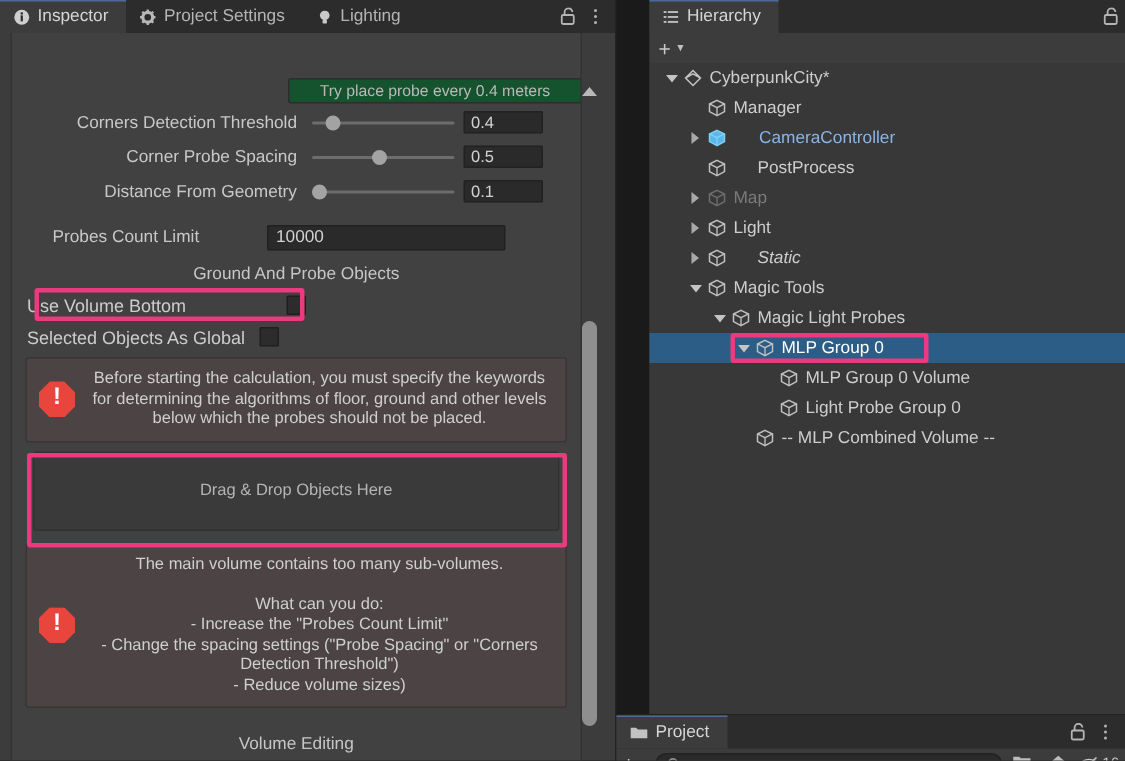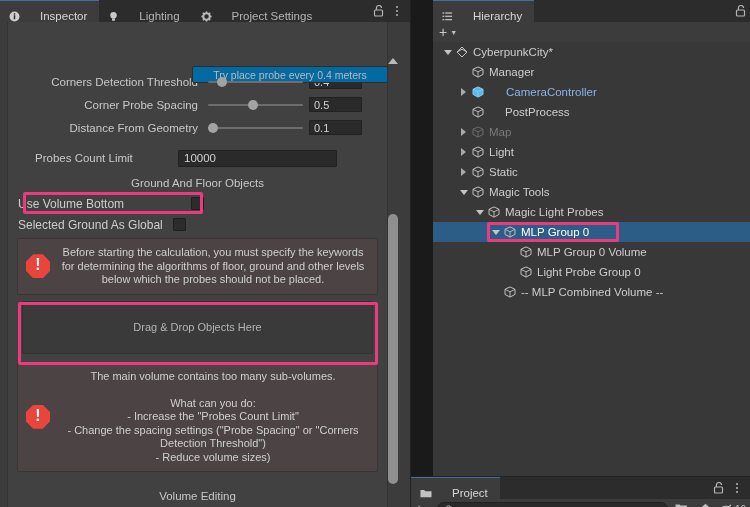--- a/index.html
+++ b/index.html
@@ -14,21 +14,21 @@
   #app { position: relative; width: 750px; height: 507px; }
 
   
   .panel { position: absolute; background: #383838; }
   .tabbar {
     height: 22px; background: #2c2c2c;
     display: flex; align-items: stretch;
     position: relative;
   }
   .tab {
-    display: flex; align-items: flex-end; gap: 20px;
+    display: flex; align-items: center; gap: 5px;
     padding: 0 12px 0 9px;
     font-size: 11.5px; color: #b4b4b4;
     position: relative;
   }
   .tab.active { background: #3c3c3c; color: #d6d6d6; }
   .tab.active::before {
     content:""; position:absolute; left:0; right:0; top:0; height:1px;
     background:#4a6c9b;
   }
   .tabbar .spacer { flex: 1; }
@@ -44,22 +44,22 @@
   #insp-body {
     position:absolute; top:22px; left:0; width:410px; height:485px;
     background:#3c3c3c;
   }
   #insp-inner {
     position:absolute; left:7px; top:0; width:381px; height:485px;
     background:#414141; border-left:1px solid #333; border-right:1px solid #333;
     overflow:hidden;
   }
   .tooltip-chip {
-    position:absolute; left:184px; top:44px; width:196px; height:17px;
-    background:#0369a1; border:1px solid #2d2d2d; border-radius:2px;
+    position:absolute; left:184px; top:30px; width:196px; height:17px;
+    background:#14532d; border:1px solid #2d2d2d; border-radius:2px;
     display:flex; align-items:center; justify-content:center;
     font-size:10.5px; color:#b9b9b9;
   }
 
   .row {
     display:flex; align-items:center; height:21px; margin: 0 0 2px 0;
   }
   .row .lbl { width:200px; text-align:right; padding-right:10px; font-size:11.5px; color:#c8c8c8; }
   .slider { position:relative; width:95px; height:14px; }
   .slider .track {
@@ -204,44 +204,44 @@
   <div class="panel" id="inspector">
 
     <div class="tabbar">
       <div class="tab active">
         <svg width="11" height="11" viewBox="0 0 12 12">
           <circle cx="6" cy="6" r="5.4" fill="#cfcfcf"></circle>
           <rect x="5.2" y="4.6" width="1.6" height="4.4" fill="#2c2c2c"></rect>
           <rect x="5.2" y="2.4" width="1.6" height="1.6" fill="#2c2c2c"></rect>
         </svg>
         <span>Inspector</span>
-      </div>
-      <div class="tab">
-        <svg width="11" height="11" viewBox="0 0 12 12">
-          <circle cx="6" cy="4.7" r="3.5" fill="#c9c9c9"></circle>
-          <rect x="4.4" y="8" width="3.2" height="2.6" rx="0.6" fill="#c9c9c9"></rect>
-        </svg>
-        <span>Lighting</span>
       </div>
       <div class="tab">
         <svg width="11" height="11" viewBox="0 0 12 12">
           <circle cx="6" cy="6" r="3.6" fill="none" stroke="#b8b8b8" stroke-width="2.3"></circle>
           <g stroke="#b8b8b8" stroke-width="1.7">
             <line x1="6" y1="0.4" x2="6" y2="2.4"></line>
               <line x1="6" y1="9.6" x2="6" y2="11.6"></line>
             <line x1="0.4" y1="6" x2="2.4" y2="6"></line>
               <line x1="9.6" y1="6" x2="11.6" y2="6"></line>
             <line x1="2" y1="2" x2="3.4" y2="3.4"></line>
               <line x1="8.6" y1="8.6" x2="10" y2="10"></line>
             <line x1="10" y1="2" x2="8.6" y2="3.4"></line>
               <line x1="3.4" y1="8.6" x2="2" y2="10"></line>
           </g>
         </svg>
         <span>Project Settings</span>
       </div>
+      <div class="tab">
+        <svg width="11" height="11" viewBox="0 0 12 12">
+          <circle cx="6" cy="4.7" r="3.5" fill="#c9c9c9"></circle>
+          <rect x="4.4" y="8" width="3.2" height="2.6" rx="0.6" fill="#c9c9c9"></rect>
+        </svg>
+        <span>Lighting</span>
+      </div>
       <div class="spacer"></div>
       <div class="tabicons">
         <svg width="11" height="12" viewBox="0 0 11 12">
           <rect x="1.5" y="5" width="8" height="6" rx="1" fill="none" stroke="#b4b4b4" stroke-width="1.2"></rect>
           <path d="M3.4 5 V3.2 A2.2 2.2 0 0 1 8.6 3.0" fill="none" stroke="#b4b4b4" stroke-width="1.2"></path>
         </svg>
         <span class="kebab">
             <i></i>
             <i></i>
             <i></i>
@@ -283,31 +283,31 @@
           <span class="numfield">0.1</span>
         </div>
 
         <div style="height:6px"></div>
 
         <div class="wide-row">
           <span class="lbl">Probes Count Limit</span>
           <span class="widefield">10000</span>
         </div>
 
-        <div class="section-title">Ground And Floor Objects</div>
+        <div class="section-title">Ground And Probe Objects</div>
 
         <div style="position:relative">
           <div class="check-row">
             <span class="clbl">Use Volume Bottom</span>
             <span class="cbox" style="margin-left:67px"></span>
           </div>
           <div class="hl-box" style="left:15px; top:-2px; width:180px; height:22px;"></div>
 
           <div class="check-row" style="margin-top:2px">
-            <span class="clbl">Selected Ground As Global</span>
+            <span class="clbl">Selected Objects As Global</span>
             <span class="cbox" style="margin-left:10px"></span>
           </div>
         </div>
 
         <div class="msgbox">
           <span class="err-icon">
               <span>!</span>
             </span>
           <span class="txt">Before starting the calculation, you must specify the keywords for determining the algorithms of floor, ground and other levels below which the probes should not be placed.</span>
         </div>
@@ -458,21 +458,21 @@
         <div class="hrow" style="padding-left: 24px;">
           <span class="foldout">
             <span class="tri-r"></span>
           </span>
           <span class="cube">
             <svg width="12" height="12" viewBox="0 0 12 12">
               <path d="M6 0.9 L11 3.3 V8.4 L6 11.1 L1 8.4 V3.3 Z" fill="none" stroke="#c0c0c0" stroke-width="1"></path>
               <path d="M1 3.3 L6 5.8 L11 3.3 M6 5.8 V11.1" fill="none" stroke="#c0c0c0" stroke-width="0.9"></path>
             </svg>
           </span>
-          <span class="hlabel" style="margin-left: 4px;">Static</span>
+          <span class="hlabel" style="margin-left: 20px; font-style: italic;">Static</span>
         </div>
         <div class="hrow" style="padding-left: 24px;">
           <span class="foldout">
             <span class="tri-d"></span>
           </span>
           <span class="cube">
             <svg width="12" height="12" viewBox="0 0 12 12">
               <path d="M6 0.9 L11 3.3 V8.4 L6 11.1 L1 8.4 V3.3 Z" fill="none" stroke="#c0c0c0" stroke-width="1"></path>
               <path d="M1 3.3 L6 5.8 L11 3.3 M6 5.8 V11.1" fill="none" stroke="#c0c0c0" stroke-width="0.9"></path>
             </svg>

